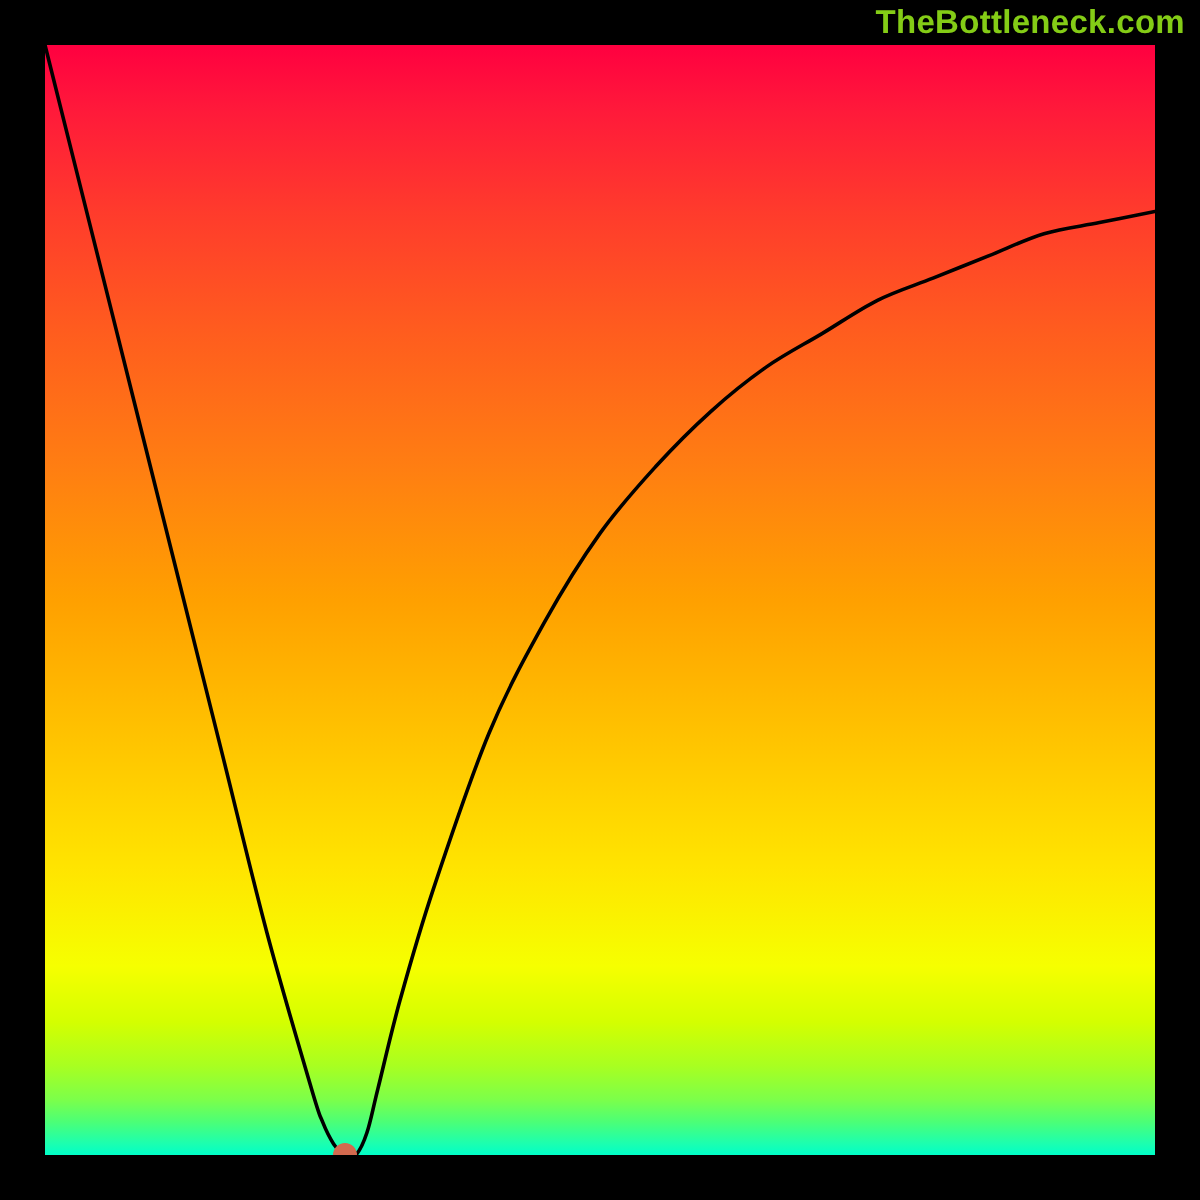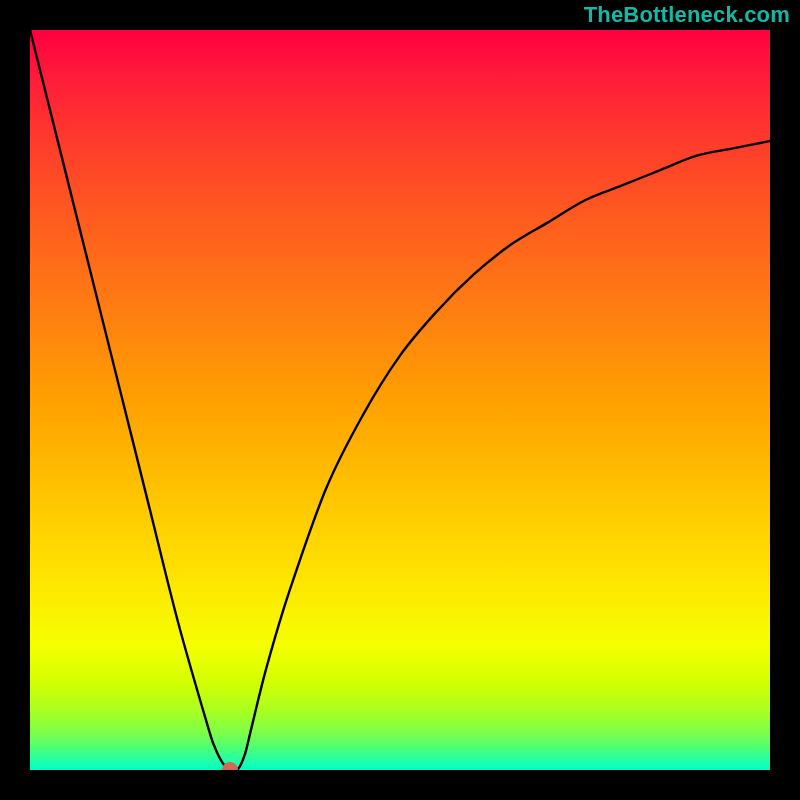--- a/index.html
+++ b/index.html
@@ -13,21 +13,21 @@
   .frame {
     position: relative;
     width: 800px;
     height: 800px;
     background: #000;
   }
   .watermark {
     position: absolute;
     top: 2px;
     right: 10px;
-    color: #14b8a6;
+    color: #84cc16;
     font-size: 22px;
     font-weight: 600;
     letter-spacing: 0.2px;
     z-index: 10;
   }
   .plot-area {
     position: absolute;
     left: 30px;
     top: 30px;
     width: 740px;

